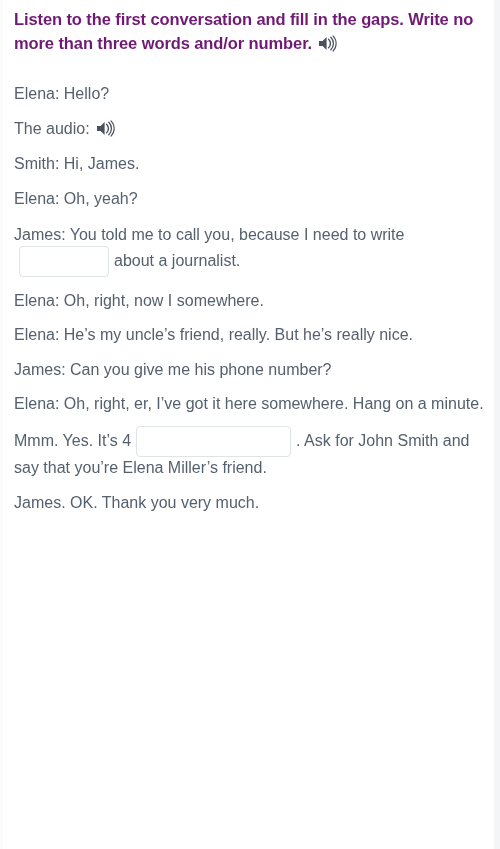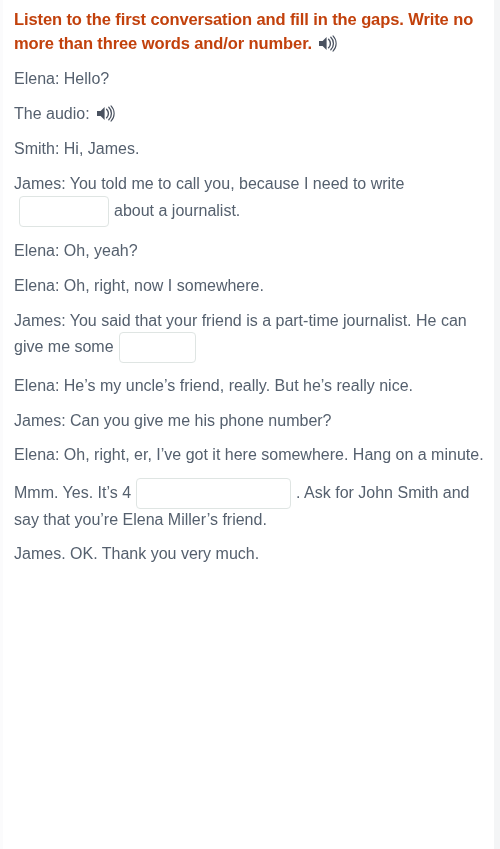--- a/index.html
+++ b/index.html
@@ -36,24 +36,24 @@
     top: 0;
     left: 0;
     width: 3px;
     height: 849px;
     background: #fbfbfc;
   }
 
   .task-heading {
     font-size: 16.5px;
     font-weight: bold;
-    color: #c2410c;
+    color: #701a75;
     line-height: 1.45;
     letter-spacing: -0.1px;
-    margin: 0 0 11px 0;
+    margin: 0 0 26px 0;
     max-width: 464px;
   }
 
   .line {
     font-size: 16px;
     color: #55606e;
     line-height: 1.45;
     margin: 0 0 12px 0;
     max-width: 470px;
   }
@@ -114,27 +114,26 @@
         <path d="M1 6 L4.6 6 L8.6 2 L8.6 15 L4.6 11 L1 11 Z" fill="#4a5260"></path>
         <path d="M10.6 4.2 A6 6 0 0 1 10.6 12.8" stroke="#4a5260" stroke-width="1.4" fill="none" stroke-linecap="round"></path>
         <path d="M12.8 2.3 A8.6 8.6 0 0 1 12.8 14.7" stroke="#4a5260" stroke-width="1.3" fill="none" stroke-linecap="round"></path>
         <path d="M15 0.8 A11 11 0 0 1 15 16.2" stroke="#4a5260" stroke-width="1.1" fill="none" stroke-linecap="round"></path>
       </svg></span></div>
 
 
   <div class="line"><span>Smith: Hi, James.</span></div>
 
 
+  <div class="line"><span>Elena: Oh, yeah?</span></div>
+
   <div class="line"><span>James: You told me to call you, because I need to write</span><input class="gap w-sm" type="text" placeholder="" style=""><span>about a journalist.</span></div>
-
-  <div class="line"><span>Elena: Oh, yeah?</span></div>
 
   <div class="line"><span>Elena: Oh, right, now I somewhere.</span></div>
 
-  <div class="line"><span>James: You said that your friend is a part-time journalist. He can give me some</span><input class="gap w-md" type="text" placeholder="" style=""><span></span></div>
 
   <div class="line tight"><span>Elena: He’s my uncle’s friend, really. But he’s really nice.</span></div>
 
   <div class="line"><span>James: Can you give me his phone number?</span></div>
 
   <div class="line tight"><span>Elena: Oh, right, er, I’ve got it here somewhere. Hang on a minute.</span></div>
 
   <div class="line tight"><span>Mmm. Yes. It’s 4</span><input class="gap w-lg" type="text" placeholder="" style=""><span>. Ask for John Smith and say that you’re Elena Miller’s friend.</span></div>
 
   <div class="line"><span>James. OK. Thank you very much.</span></div>

